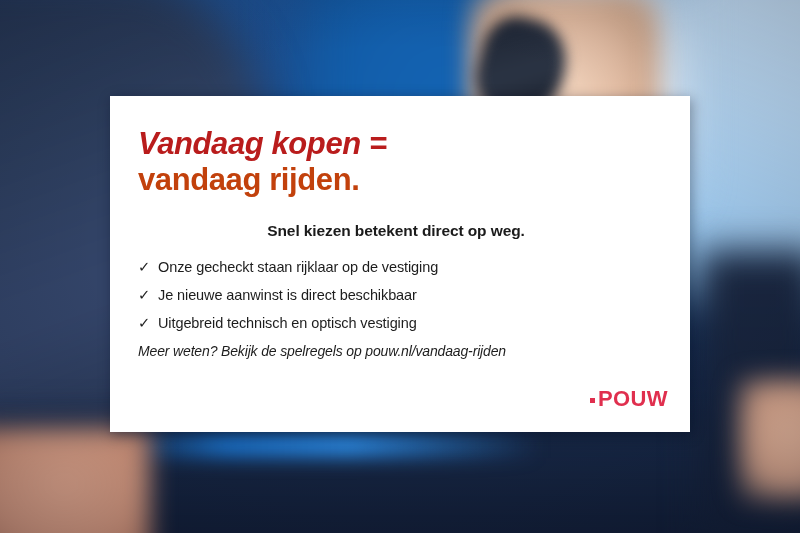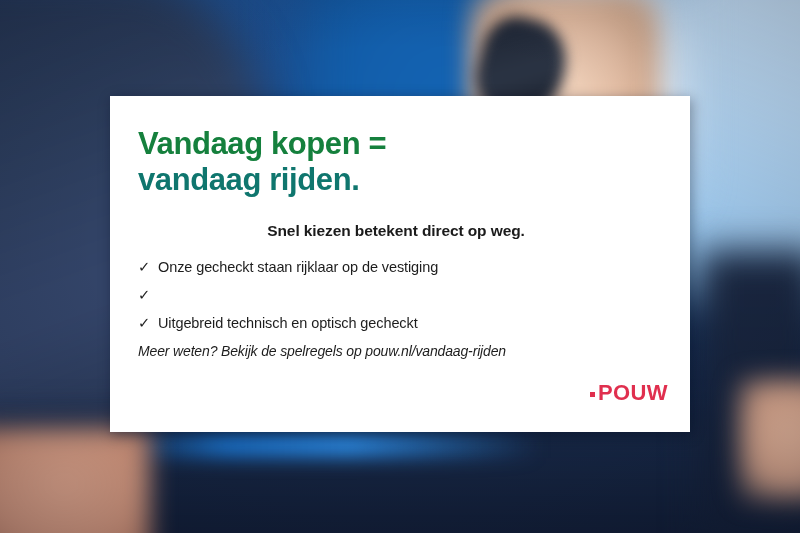--- a/index.html
+++ b/index.html
@@ -154,22 +154,22 @@
     box-shadow:2px 3px 12px rgba(0,10,30,0.38);
     padding:30px 36px 0 28px;
   }
 
   .headline {
     font-size:31px;
     font-weight:bold;
     line-height:1.16;
     letter-spacing:-0.4px;
   }
-  .headline-line1 { color:#15803d; }
-  .headline-line2 { color:#0f766e; }
+  .headline-line1 { color:#b91c1c;font-style:italic; }
+  .headline-line2 { color:#c2410c; }
 
   .subhead {
     margin-top:24px;
     font-size:15.5px;
     font-weight:bold;
     color:#1b1b1b;
     letter-spacing:-0.1px;
     text-align:center;
   }
 
@@ -196,21 +196,21 @@
     margin-top:0;
     font-size:14px;
     font-style:italic;
     color:#1d1d1d;
     letter-spacing:-0.15px;
   }
 
   
   #brand-logo {
     position:absolute;
-    right:22px; bottom:26px;
+    right:22px; bottom:20px;
     display:flex;
     align-items:center;
     gap:3px;
   }
   .logo-dot {
     width:5px; height:5px;
     background:#e02f4e;
     margin-bottom:-2px;
   }
   .logo-word {
@@ -250,24 +250,25 @@
 
     <div class="subhead">Snel kiezen betekent direct op weg.</div>
 
     <ul class="bullets">
       <li>
         <span class="check-icon">✓</span>
         <span>Onze gecheckt staan rijklaar op de vestiging</span>
       </li>
       <li>
         <span class="check-icon">✓</span>
+        <span>Je nieuwe aanwinst is direct beschikbaar</span>
       </li>
       <li>
         <span class="check-icon">✓</span>
-        <span>Uitgebreid technisch en optisch gecheckt</span>
+        <span>Uitgebreid technisch en optisch vestiging</span>
       </li>
     </ul>
 
     <div class="footnote">Meer weten? Bekijk de spelregels op pouw.nl/vandaag-rijden</div>
 
     <div id="brand-logo">
       <span class="logo-dot"></span>
       <span class="logo-word">POUW</span>
     </div>
 

